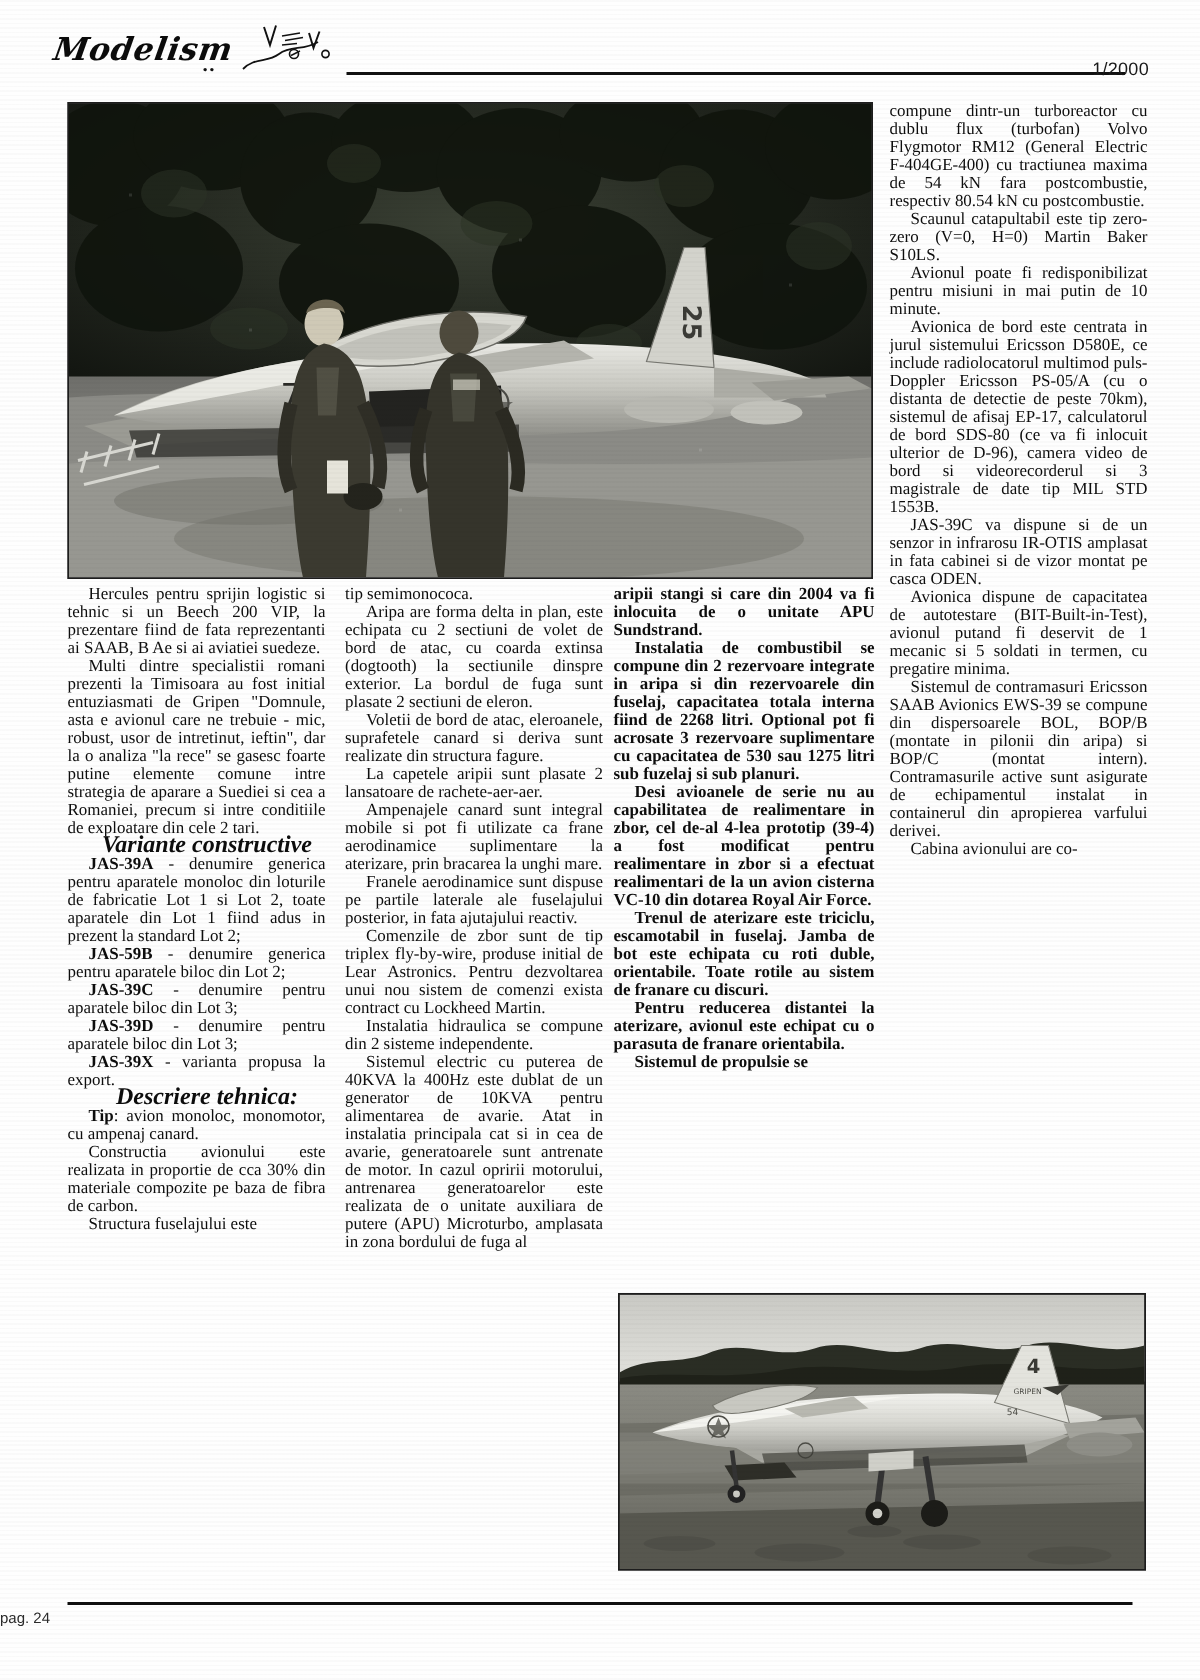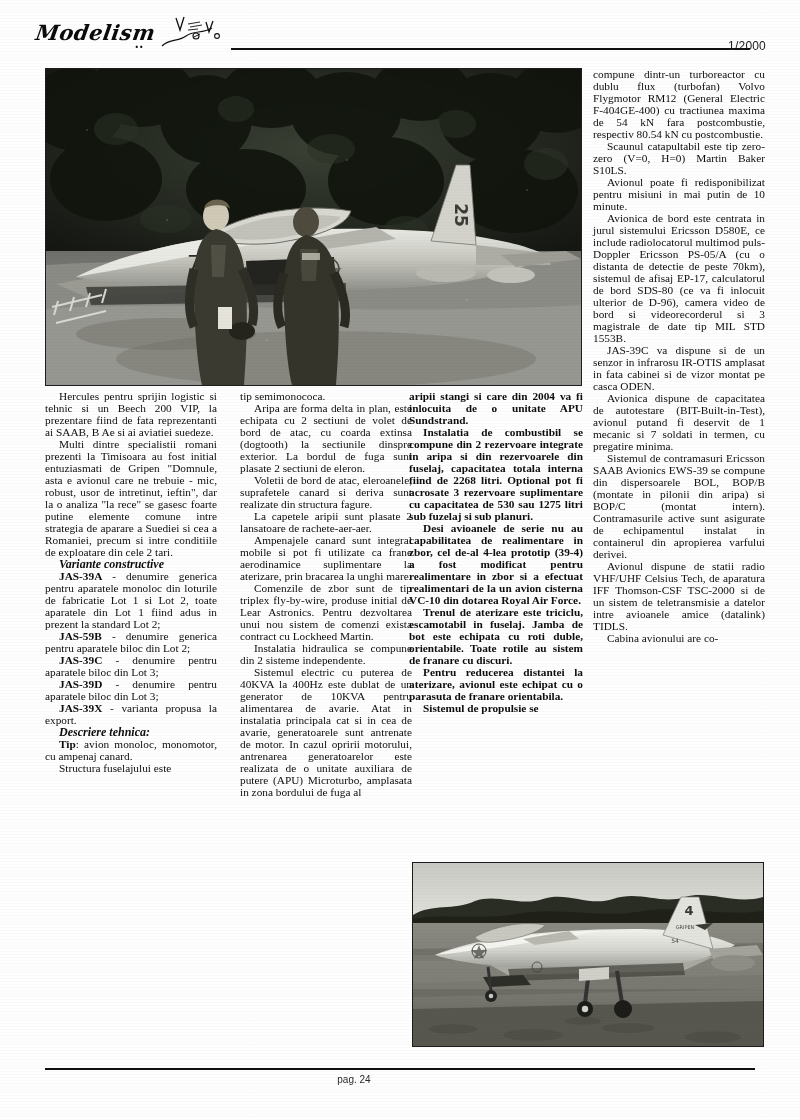--- a/index.html
+++ b/index.html
@@ -81,29 +81,30 @@
     hyphens: none;
     color: #0d0d0d;
   }
   .col p {
     margin: 0;
     text-indent: 14px;
   }
   .col p.noindent { text-indent: 0; }
 
   .col1 { left: 45px; }
-  .col2 { left: 240px; font-family: Liberation Serif, serif; }
+  .col2 { left: 230px; font-family: Liberation Serif, serif; }
   .col3 { left: 409px; width: 174px; font-weight: bold; }
   .col4 { left: 593px; width: 172px; }
 
   .sec-head {
     margin: 9px 0 7px 0;
+    text-align: center;
     font-weight: bold;
     font-style: italic;
-    font-size: 12px;
+    font-size: 16px;
     text-indent: 0;
   }
   .lead { font-weight: bold; }
 
   
   .photo {
     position: absolute;
     border: 1px solid #1d1d1d;
     overflow: hidden;
     background: #2a2a2a;
@@ -122,21 +123,21 @@
   .footer-rule {
     position: absolute;
     left: 45px; top: 1068px;
     width: 710px; height: 2px;
     background: #0f0f0f;
   }
   .footer-page {
     position: absolute;
     left: 0; top: 1074px;
     width: 708px;
-    text-align: center;
+    text-align: left;
     font-family: "Liberation Sans", sans-serif;
     font-size: 10px;
     color: #2a2a2a;
   }
 
   
   .grain {
     position: absolute;
     left: 0; top: 0; width: 800px; height: 1120px;
     pointer-events: none;
@@ -311,52 +312,53 @@
 
     <p><span class="lead">JAS-39A</span><span> - denumire generica pentru aparatele monoloc din loturile de fabricatie Lot 1 si Lot 2, toate aparatele din Lot 1 fiind adus in prezent la standard Lot 2;</span></p>
     <p><span class="lead">JAS-59B</span><span> - denumire generica pentru aparatele biloc din Lot 2;</span></p>
     <p><span class="lead">JAS-39C</span><span> - denumire pentru aparatele biloc din Lot 3;</span></p>
     <p><span class="lead">JAS-39D</span><span> - denumire pentru aparatele biloc din Lot 3;</span></p>
     <p><span class="lead">JAS-39X</span><span> - varianta propusa la export.</span></p>
 
     <p class="sec-head">Descriere tehnica:</p>
 
     <p><span class="lead">Tip</span><span>: avion  monoloc, monomotor, cu ampenaj canard.</span></p>
+    <p>Constructia avionului este realizata in proportie de cca 30% din materiale compozite pe baza de fibra de carbon.</p>
     <p>Structura fuselajului este</p>
   </div>
 
   <div class="col col2" style="top: 390px;">
     <p class="noindent">tip semimonococa.</p>
     <p>Aripa are forma delta in plan, este echipata cu 2 sectiuni de volet de bord de atac, cu coarda extinsa (dogtooth) la sectiunile dinspre exterior. La bordul de fuga sunt plasate 2 sectiuni de eleron.</p>
     <p>Voletii de bord de atac, eleroanele, suprafetele canard si deriva sunt realizate din structura fagure.</p>
     <p>La capetele aripii sunt plasate 2 lansatoare de rachete-aer-aer.</p>
     <p>Ampenajele canard sunt integral mobile si pot fi utilizate ca frane aerodinamice suplimentare la aterizare, prin bracarea la unghi mare.</p>
+    <p>Franele aerodinamice sunt dispuse pe partile laterale ale fuselajului posterior, in fata ajutajului reactiv.</p>
     <p>Comenzile de zbor sunt de tip triplex fly-by-wire, produse initial de Lear Astronics. Pentru dezvoltarea unui nou sistem de comenzi exista contract cu Lockheed Martin.</p>
     <p>Instalatia hidraulica se compune din 2 sisteme independente.</p>
     <p>Sistemul electric cu puterea de 40KVA la 400Hz este dublat de un generator de 10KVA pentru alimentarea de avarie. Atat in instalatia principala cat si in cea de avarie, generatoarele sunt antrenate de motor. In cazul opririi motorului, antrenarea generatoarelor este realizata de o unitate auxiliara de putere (APU) Microturbo, amplasata in zona bordului de fuga al</p>
   </div>
 
   <div class="col col3" style="top: 390px;">
     <p class="noindent">aripii stangi si care din 2004 va fi inlocuita de o unitate APU Sundstrand.</p>
     <p>Instalatia de combustibil se compune din 2 rezervoare integrate in aripa si  din rezervoarele din fuselaj, capacitatea totala interna fiind de 2268 litri. Optional pot fi acrosate 3 rezervoare suplimentare cu capacitatea de 530 sau 1275 litri  sub fuzelaj si sub planuri.</p>
     <p>Desi avioanele de serie nu au capabilitatea de realimentare in zbor,  cel de-al 4-lea prototip (39-4) a fost modificat pentru realimentare in zbor si a efectuat realimentari de la un avion cisterna VC-10 din dotarea Royal Air Force.</p>
     <p>Trenul de aterizare este triciclu, escamotabil in fuselaj. Jamba de bot este echipata cu roti duble, orientabile. Toate rotile au sistem de franare cu discuri.</p>
     <p>Pentru reducerea distantei la aterizare, avionul este echipat cu o parasuta de franare orientabila.</p>
     <p>Sistemul de propulsie se</p>
   </div>
 
   <div class="col col4" style="top: 68px;">
     <p class="noindent">compune dintr-un turboreactor cu dublu flux (turbofan) Volvo Flygmotor RM12 (General Electric F-404GE-400) cu tractiunea maxima de 54 kN fara postcombustie, respectiv 80.54 kN cu postcombustie.</p>
     <p>Scaunul catapultabil este tip  zero-zero  (V=0,  H=0) Martin Baker S10LS.</p>
     <p>Avionul poate fi redisponibilizat pentru misiuni in mai putin de 10 minute.</p>
     <p>Avionica de bord este centrata in jurul sistemului Ericsson D580E, ce include radiolocatorul multimod puls-Doppler Ericsson PS-05/A (cu o distanta de detectie de peste 70km), sistemul de afisaj EP-17, calculatorul de bord SDS-80 (ce va fi inlocuit ulterior de D-96), camera video de bord si videorecorderul si 3 magistrale de date tip MIL STD 1553B.</p>
     <p>JAS-39C va dispune si de un senzor in infrarosu IR-OTIS amplasat in fata cabinei si de vizor montat pe casca ODEN.</p>
-    <p>Avionica dispune de capacitatea de autotestare (BIT-Built-in-Test), avionul putand fi deservit de 1 mecanic si 7 soldati in termen, cu pregatire minima.</p>
+    <p>Avionica dispune de capacitatea de autotestare (BIT-Built-in-Test), avionul putand fi deservit de 1 mecanic si 5 soldati in termen, cu pregatire minima.</p>
     <p>Sistemul de contramasuri Ericsson SAAB Avionics EWS-39 se compune din dispersoarele BOL, BOP/B (montate in pilonii din aripa) si BOP/C (montat intern). Contramasurile active sunt asigurate de echipamentul instalat in containerul din apropierea varfului derivei.</p>
-    <p>Avionul dispune de statii radio VHF/UHF Celsius Tech, de aparatura IFF Thomson-CSF TSC-2000 si de un sistem de teletransmisie a datelor intre avioanele amice (datalink) TIDLS.</p>
     <p>Cabina avionului are co-</p>
   </div>
 
   <div class="photo" id="photo-bottom">
     <svg viewBox="0 0 350 183" preserveAspectRatio="none">
       <defs>
         <linearGradient id="skyBot" x1="0" y1="0" x2="0" y2="1">
           <stop offset="0%" stop-color="#c9c9c4"></stop>
           <stop offset="100%" stop-color="#e2e2dd"></stop>
         </linearGradient>

